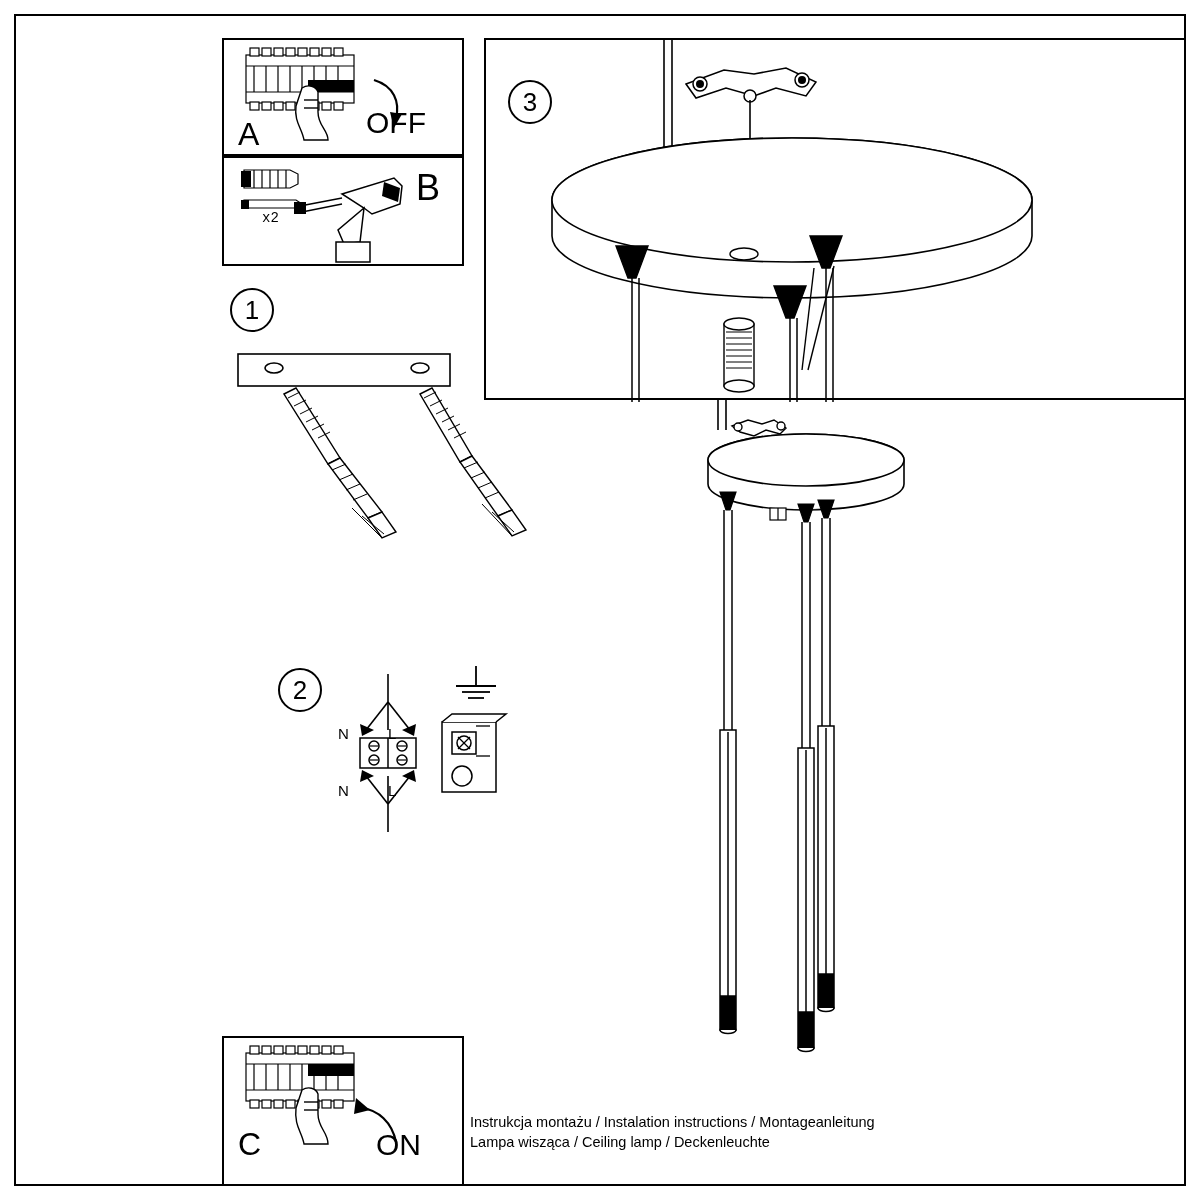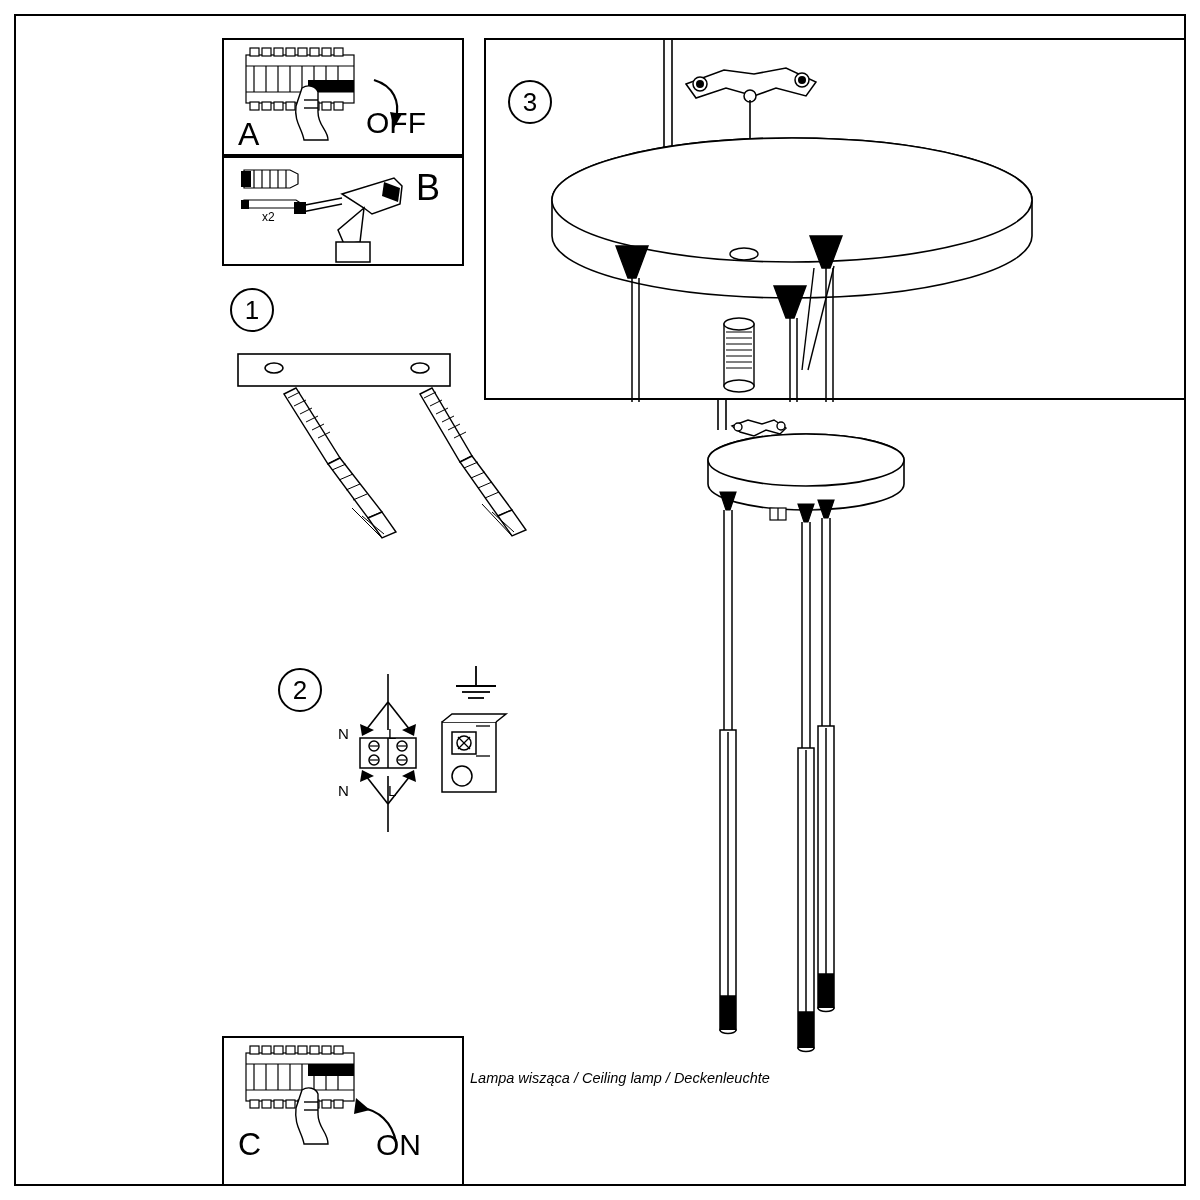--- a/index.html
+++ b/index.html
@@ -41,22 +41,22 @@
     line-height: 1;
   }
   .word {
     position: absolute;
     font-size: 30px;
     font-family: "Liberation Sans", sans-serif;
     line-height: 1;
   }
   .smalltext {
     position: absolute;
-    font-size: 12px;
-    font-family: Liberation Sans, sans-serif;
+    font-size: 14px;
+    font-family: Liberation Mono, monospace;
   }
   .footer {
     position: absolute;
     font-size: 14.5px;
     font-family: "Liberation Sans", sans-serif;
     line-height: 20px;
     white-space: nowrap;
   }
   .numcircle {
     position: absolute;
@@ -472,15 +472,16 @@
       <path d="M178 326 L 194 326 L 194 608 L 178 608 Z"></path>
       <ellipse cx="186" cy="608" rx="8" ry="3.5"></ellipse>
       <line x1="186" y1="328" x2="186" y2="574"></line>
       <path d="M178 574 L 194 574"></path>
     </g>
     <g fill="#000">
       <rect x="178" y="574" width="16" height="34"></rect>
     </g>
   </svg>
 
-  <div class="footer" style="left:470px; top:1068px;font-style:italic;">Lampa wisząca / Ceiling lamp / Deckenleuchte</div>
+  <div class="footer" style="left:470px; top:1112px;">Instrukcja montażu / Instalation instructions / Montageanleitung</div>
+  <div class="footer" style="left:470px; top:1132px;">Lampa wisząca / Ceiling lamp / Deckenleuchte</div>
 
 </div>
 
 </body></html>

